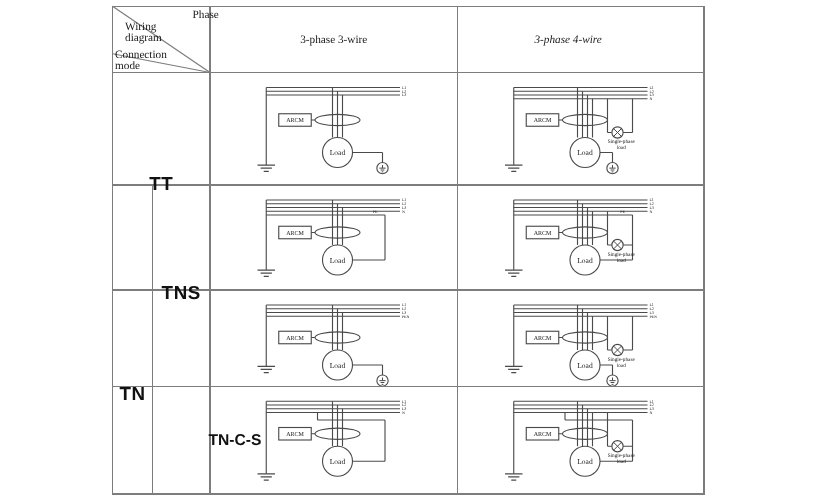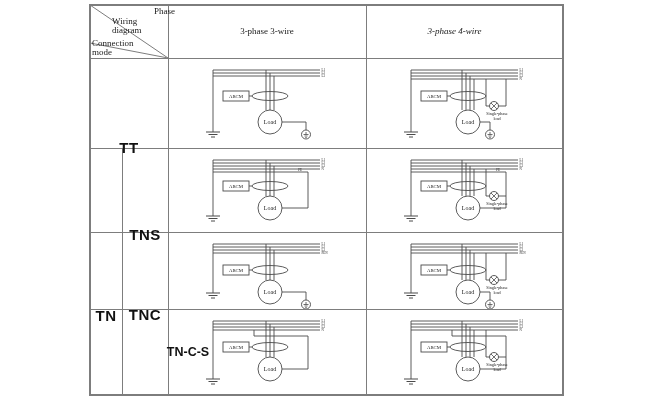--- a/index.html
+++ b/index.html
@@ -26,30 +26,29 @@
       <line x1="122" y1="148" x2="122" y2="395" stroke="#7d7d7d" stroke-width="1"></line>
       <line x1="90" y1="58" x2="563" y2="58" stroke="#7d7d7d" stroke-width="1"></line>
       <line x1="90" y1="148" x2="563" y2="148" stroke="#7d7d7d" stroke-width="1"></line>
       <line x1="90" y1="232" x2="563" y2="232" stroke="#7d7d7d" stroke-width="1"></line>
       <line x1="90" y1="309" x2="563" y2="309" stroke="#7d7d7d" stroke-width="1"></line>
       <line x1="90" y1="5" x2="168" y2="58" stroke="#7d7d7d" stroke-width="1" shape-rendering="auto"></line>
       <line x1="90" y1="43" x2="168" y2="58" stroke="#7d7d7d" stroke-width="1" shape-rendering="auto"></line>
     </svg>
 
   <div class="abs hdr" style="left:154px;top:7px;width:30px;">Phase</div>
-  <div class="abs hdr" style="left:112px;top:17px;width:36px;">Wiring diagram</div>
+  <div class="abs hdr" style="left:100px;top:17px;width:36px;">Wiring diagram</div>
   <div class="abs hdr" style="left:92px;top:39px;width:46px;">Connection mode</div>
 
   <div class="abs hdr hdr-center" style="left:168px;top:5px;width:198px;height:53px;">3-phase 3-wire</div>
   <div class="abs hdr hdr-center" style="left:366px;top:5px;width:177px;height:53px;font-style:italic;">3-phase 4-wire</div>
 
   <div class="abs mode mode-lg" style="left:90px;top:58px;width:78px;height:90px;">TT</div>
   <div class="abs mode mode-lg" style="left:122px;top:148px;width:46px;height:84px;">TNS</div>
   <div class="abs mode mode-lg" style="left:90px;top:148px;width:32px;height:247px;">TN</div>
-  <div class="abs mode mode-lg" style="left:122px;top:232px;width:46px;height:77px;">TNC</div>
   <div class="abs mode mode-sm" style="left:120px;top:309px;width:50px;height:86px;">TN-C-S</div>
 
   <div id="cells">
       <svg width="198" height="90" viewBox="0 0 198 90" class="abs" style="left: 168px; top: 58px;">
         <line x1="45" y1="12" x2="152" y2="12" stroke="#4a4a4a" stroke-width="0.9"></line>
         <text x="153.5" y="13.2" font-size="3.2" text-anchor="start" fill="#1a1a1a" font-family="Liberation Serif, serif">L1</text>
         <line x1="45" y1="15" x2="152" y2="15" stroke="#4a4a4a" stroke-width="0.9"></line>
         <text x="153.5" y="16.2" font-size="3.2" text-anchor="start" fill="#1a1a1a" font-family="Liberation Serif, serif">L2</text>
         <line x1="45" y1="18" x2="152" y2="18" stroke="#4a4a4a" stroke-width="0.9"></line>
         <text x="153.5" y="19.2" font-size="3.2" text-anchor="start" fill="#1a1a1a" font-family="Liberation Serif, serif">L3</text>

